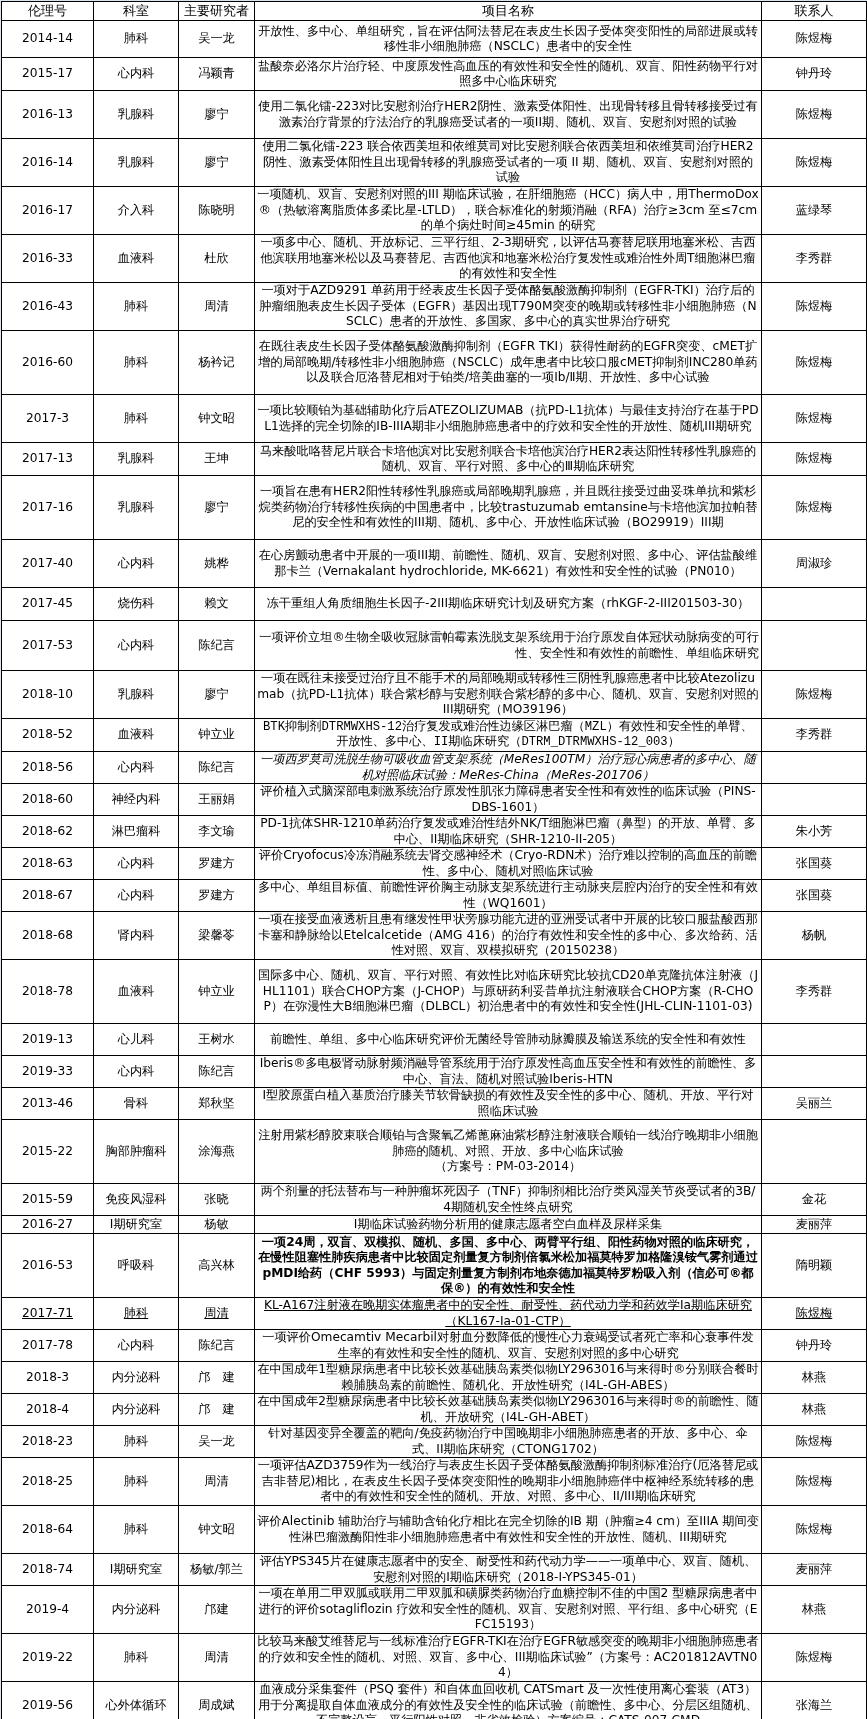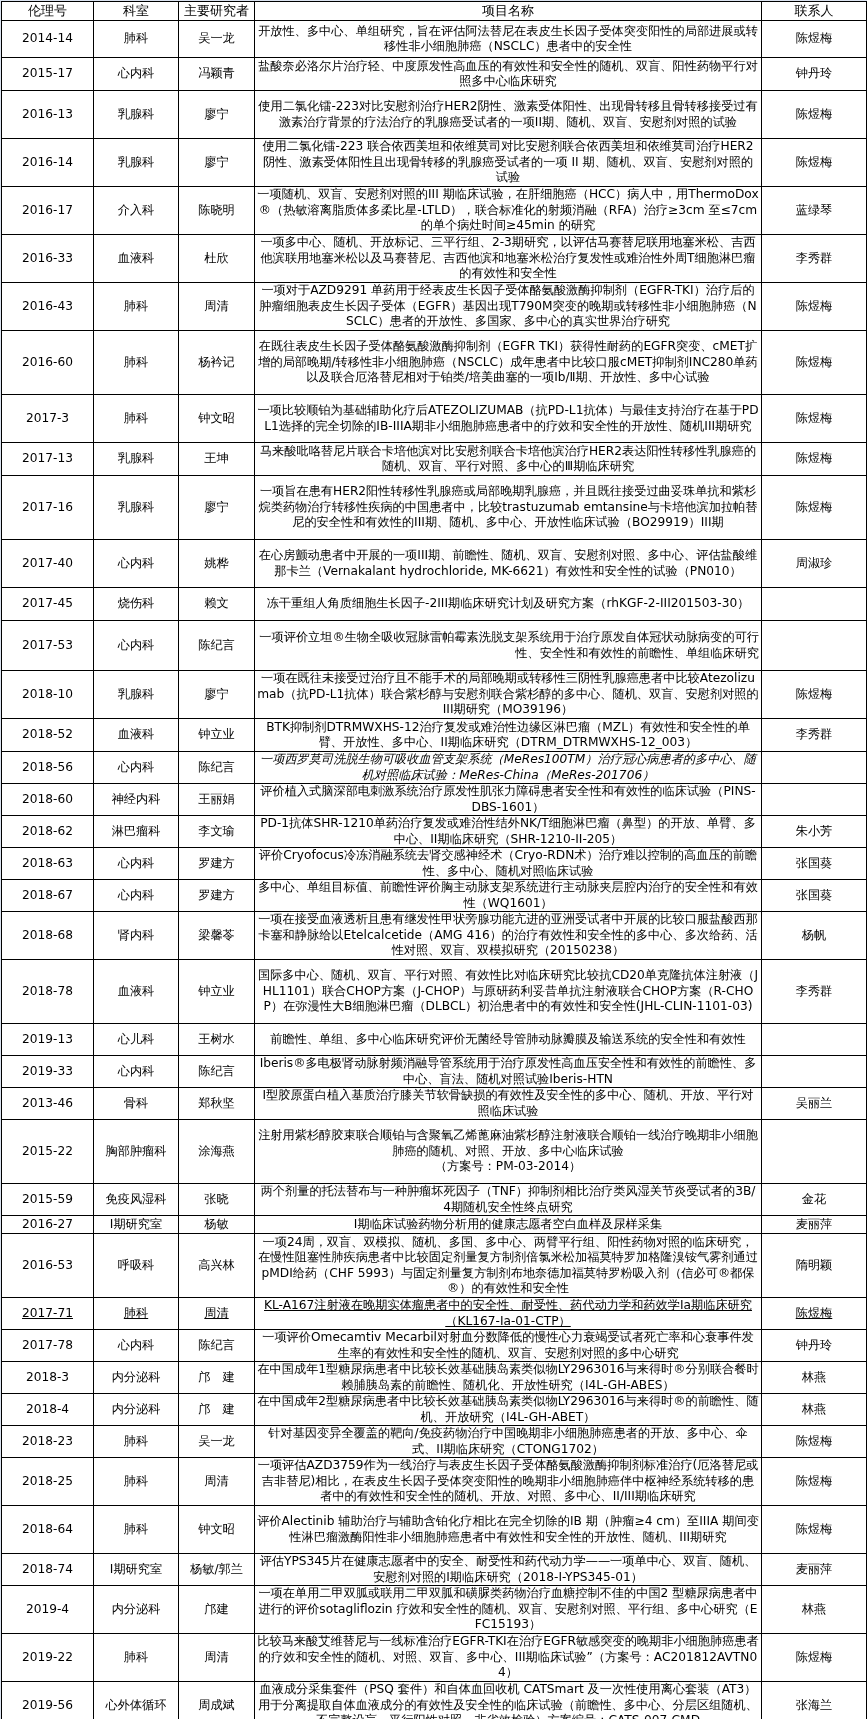--- a/index.html
+++ b/index.html
@@ -138,21 +138,21 @@
         <td>2018-10</td>
         <td>乳腺科</td>
         <td>廖宁</td>
         <td style="white-space: pre-line;">一项在既往未接受过治疗且不能手术的局部晚期或转移性三阴性乳腺癌患者中比较Atezolizumab（抗PD-L1抗体）联合紫杉醇与安慰剂联合紫杉醇的多中心、随机、双盲、安慰剂对照的III期研究（MO39196）</td>
         <td>陈煜梅</td>
       </tr>
       <tr style="height: 33px;">
         <td>2018-52</td>
         <td>血液科</td>
         <td>钟立业</td>
-        <td style="white-space: pre-line;">BTK抑制剂DTRMWXHS-12治疗复发或难治性边缘区淋巴瘤（MZL）有效性和安全性的单臂、开放性、多中心、II期临床研究（DTRM_DTRMWXHS-12_003）</td>
+        <td style="white-space: pre-line; font-family: Liberation Mono, monospace;">BTK抑制剂DTRMWXHS-12治疗复发或难治性边缘区淋巴瘤（MZL）有效性和安全性的单臂、开放性、多中心、II期临床研究（DTRM_DTRMWXHS-12_003）</td>
         <td>李秀群</td>
       </tr>
       <tr style="height: 32px;">
         <td>2018-56</td>
         <td>心内科</td>
         <td>陈纪言</td>
         <td style="white-space: pre-line; font-style: italic;">一项西罗莫司洗脱生物可吸收血管支架系统（MeRes100TM）治疗冠心病患者的多中心、随机对照临床试验：MeRes-China（MeRes-201706）</td>
         <td></td>
       </tr>
       <tr style="height: 32px;">
@@ -237,21 +237,21 @@
         <td>2016-27</td>
         <td>I期研究室</td>
         <td>杨敏</td>
         <td style="white-space: pre-line;">I期临床试验药物分析用的健康志愿者空白血样及尿样采集</td>
         <td>麦丽萍</td>
       </tr>
       <tr style="height: 64px;">
         <td>2016-53</td>
         <td>呼吸科</td>
         <td>高兴林</td>
-        <td style="white-space: pre-line;">一项24周，双盲、双模拟、随机、多国、多中心、两臂平行组、阳性药物对照的临床研究，在慢性阻塞性肺疾病患者中比较固定剂量复方制剂倍氯米松加福莫特罗加格隆溴铵气雾剂通过pMDI给药（CHF 5993）与固定剂量复方制剂布地奈德加福莫特罗粉吸入剂（信必可®都保®）的有效性和安全性</td>
+        <td style="white-space: pre-line; font-weight: bold;">一项24周，双盲、双模拟、随机、多国、多中心、两臂平行组、阳性药物对照的临床研究，在慢性阻塞性肺疾病患者中比较固定剂量复方制剂倍氯米松加福莫特罗加格隆溴铵气雾剂通过pMDI给药（CHF 5993）与固定剂量复方制剂布地奈德加福莫特罗粉吸入剂（信必可®都保®）的有效性和安全性</td>
         <td>隋明颖</td>
       </tr>
       <tr style="height: 32px; text-decoration: underline;">
         <td>2017-71</td>
         <td>肺科</td>
         <td>周清</td>
         <td style="white-space: pre-line;">KL-A167注射液在晚期实体瘤患者中的安全性、耐受性、药代动力学和药效学Ⅰa期临床研究（KL167-Ⅰa-01-CTP）</td>
         <td>陈煜梅</td>
       </tr>
       <tr style="height: 32px;">

